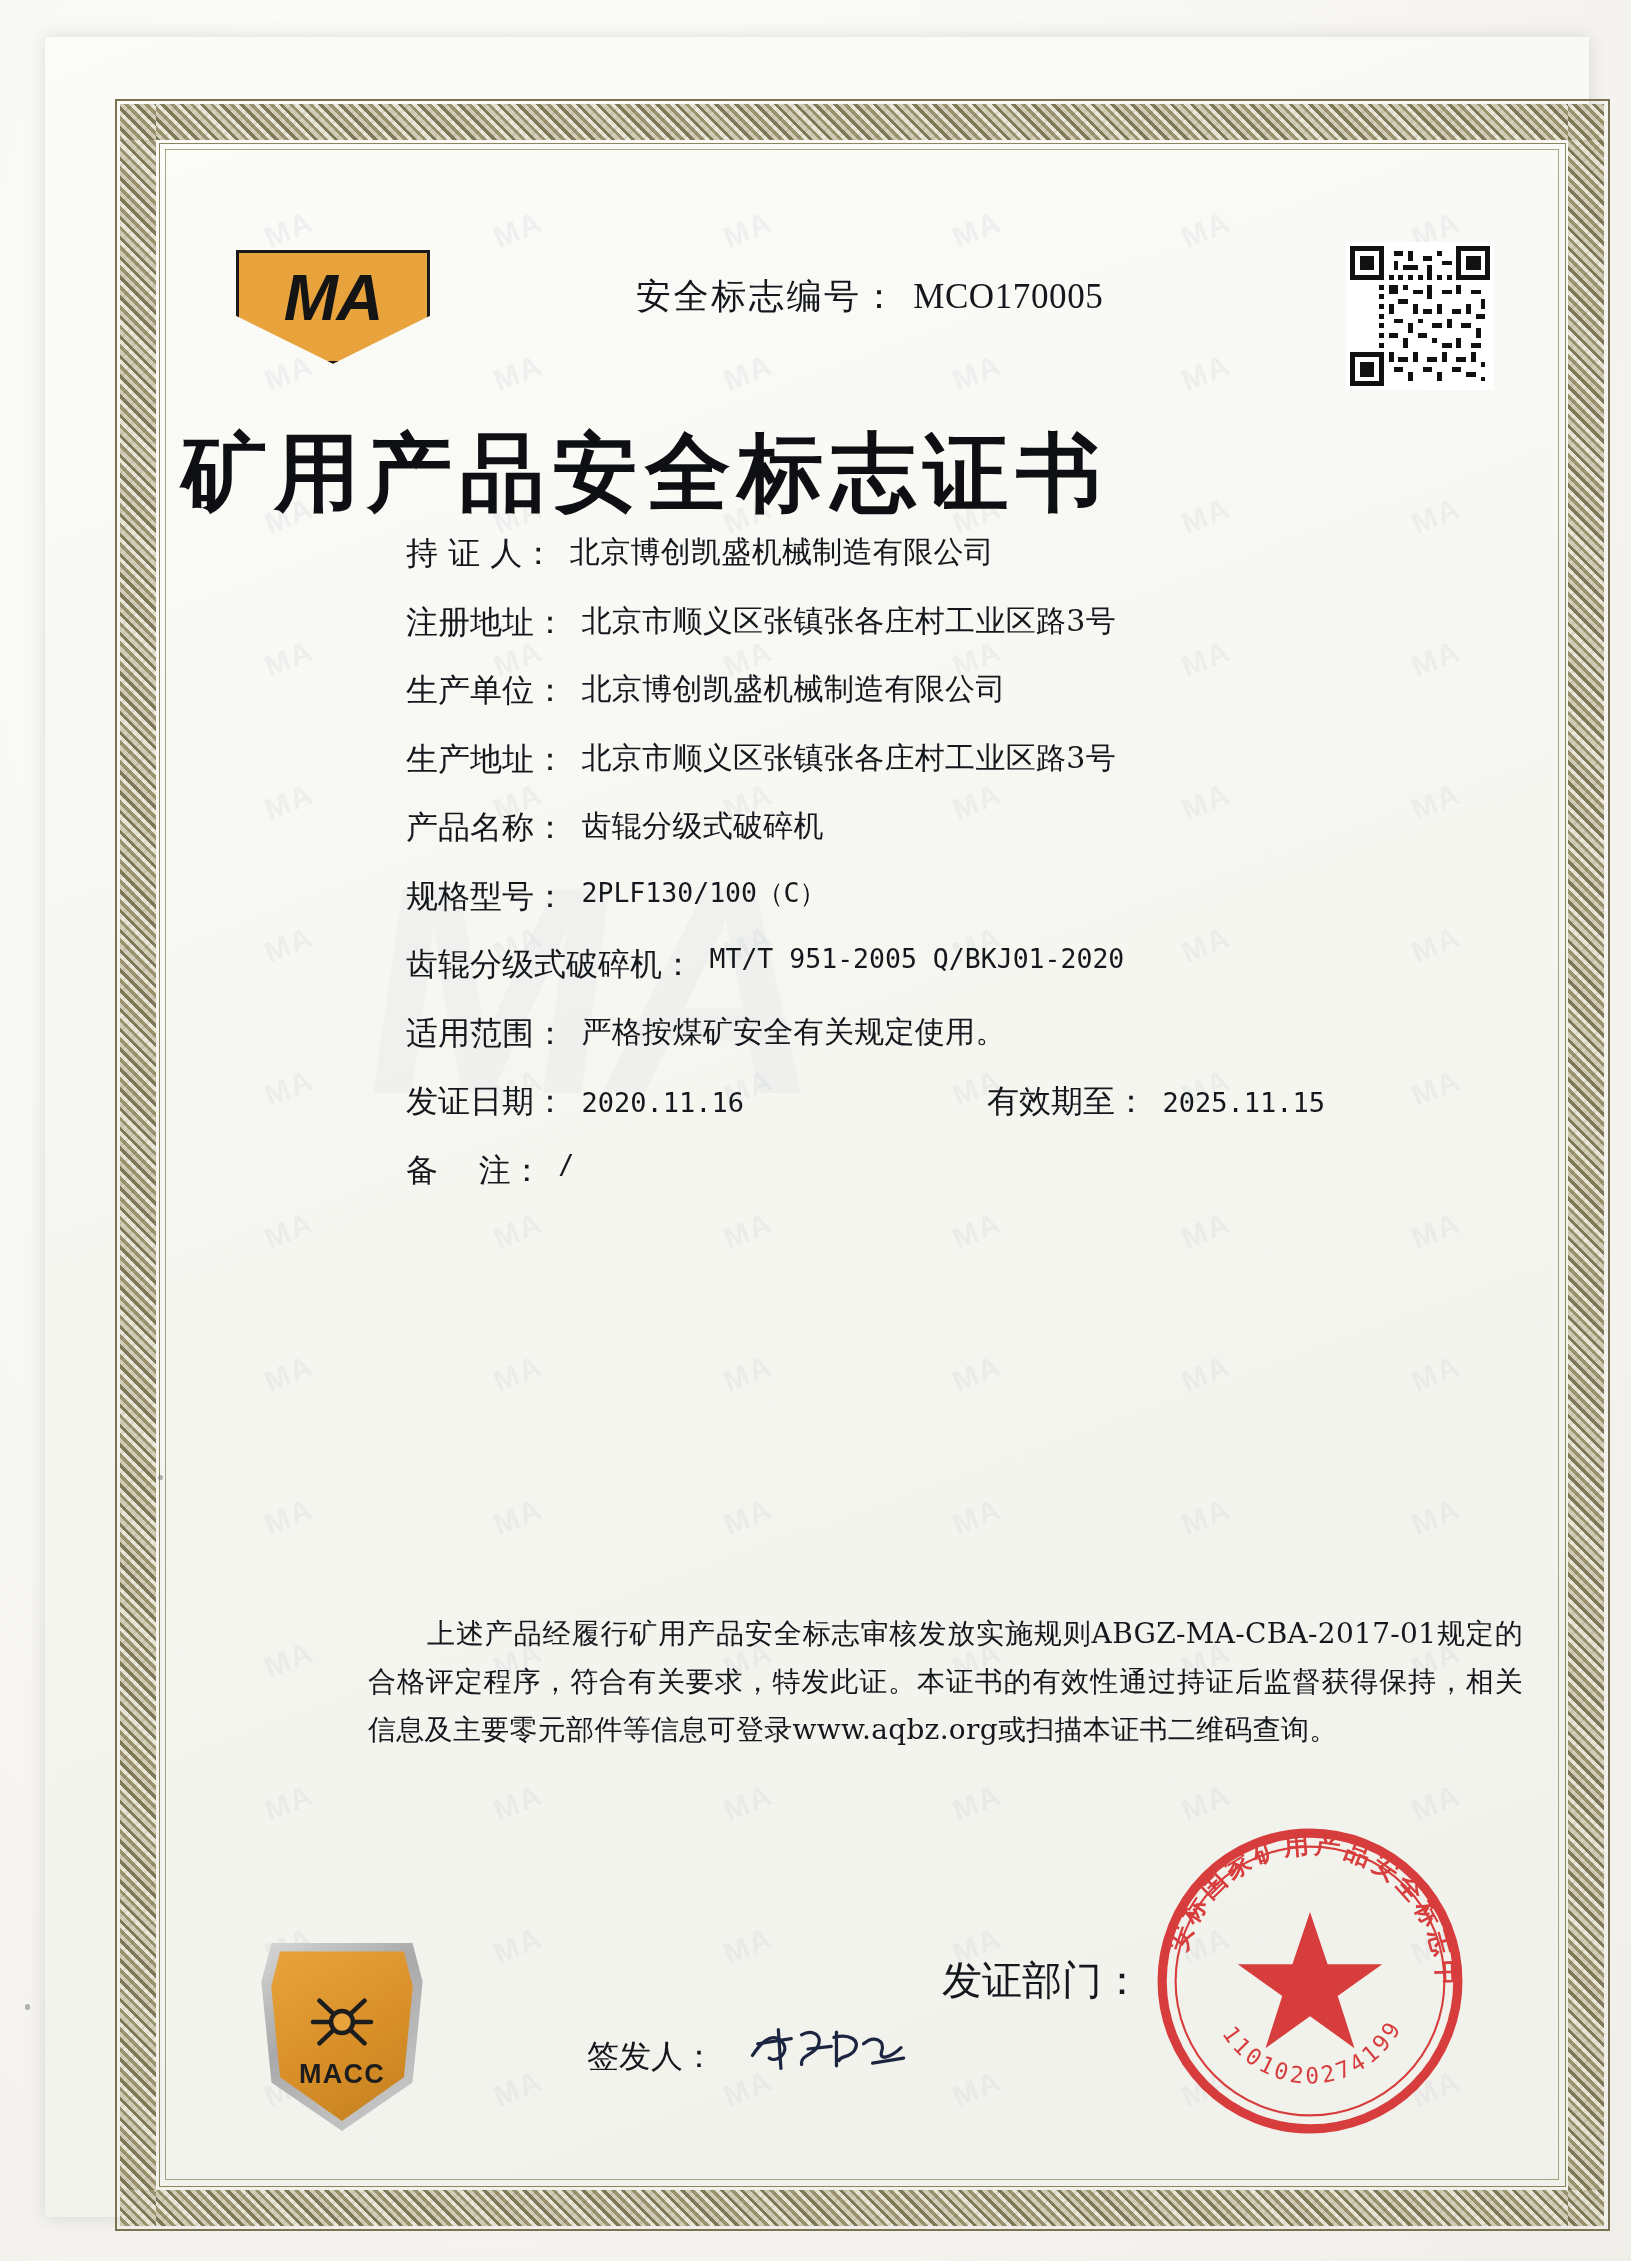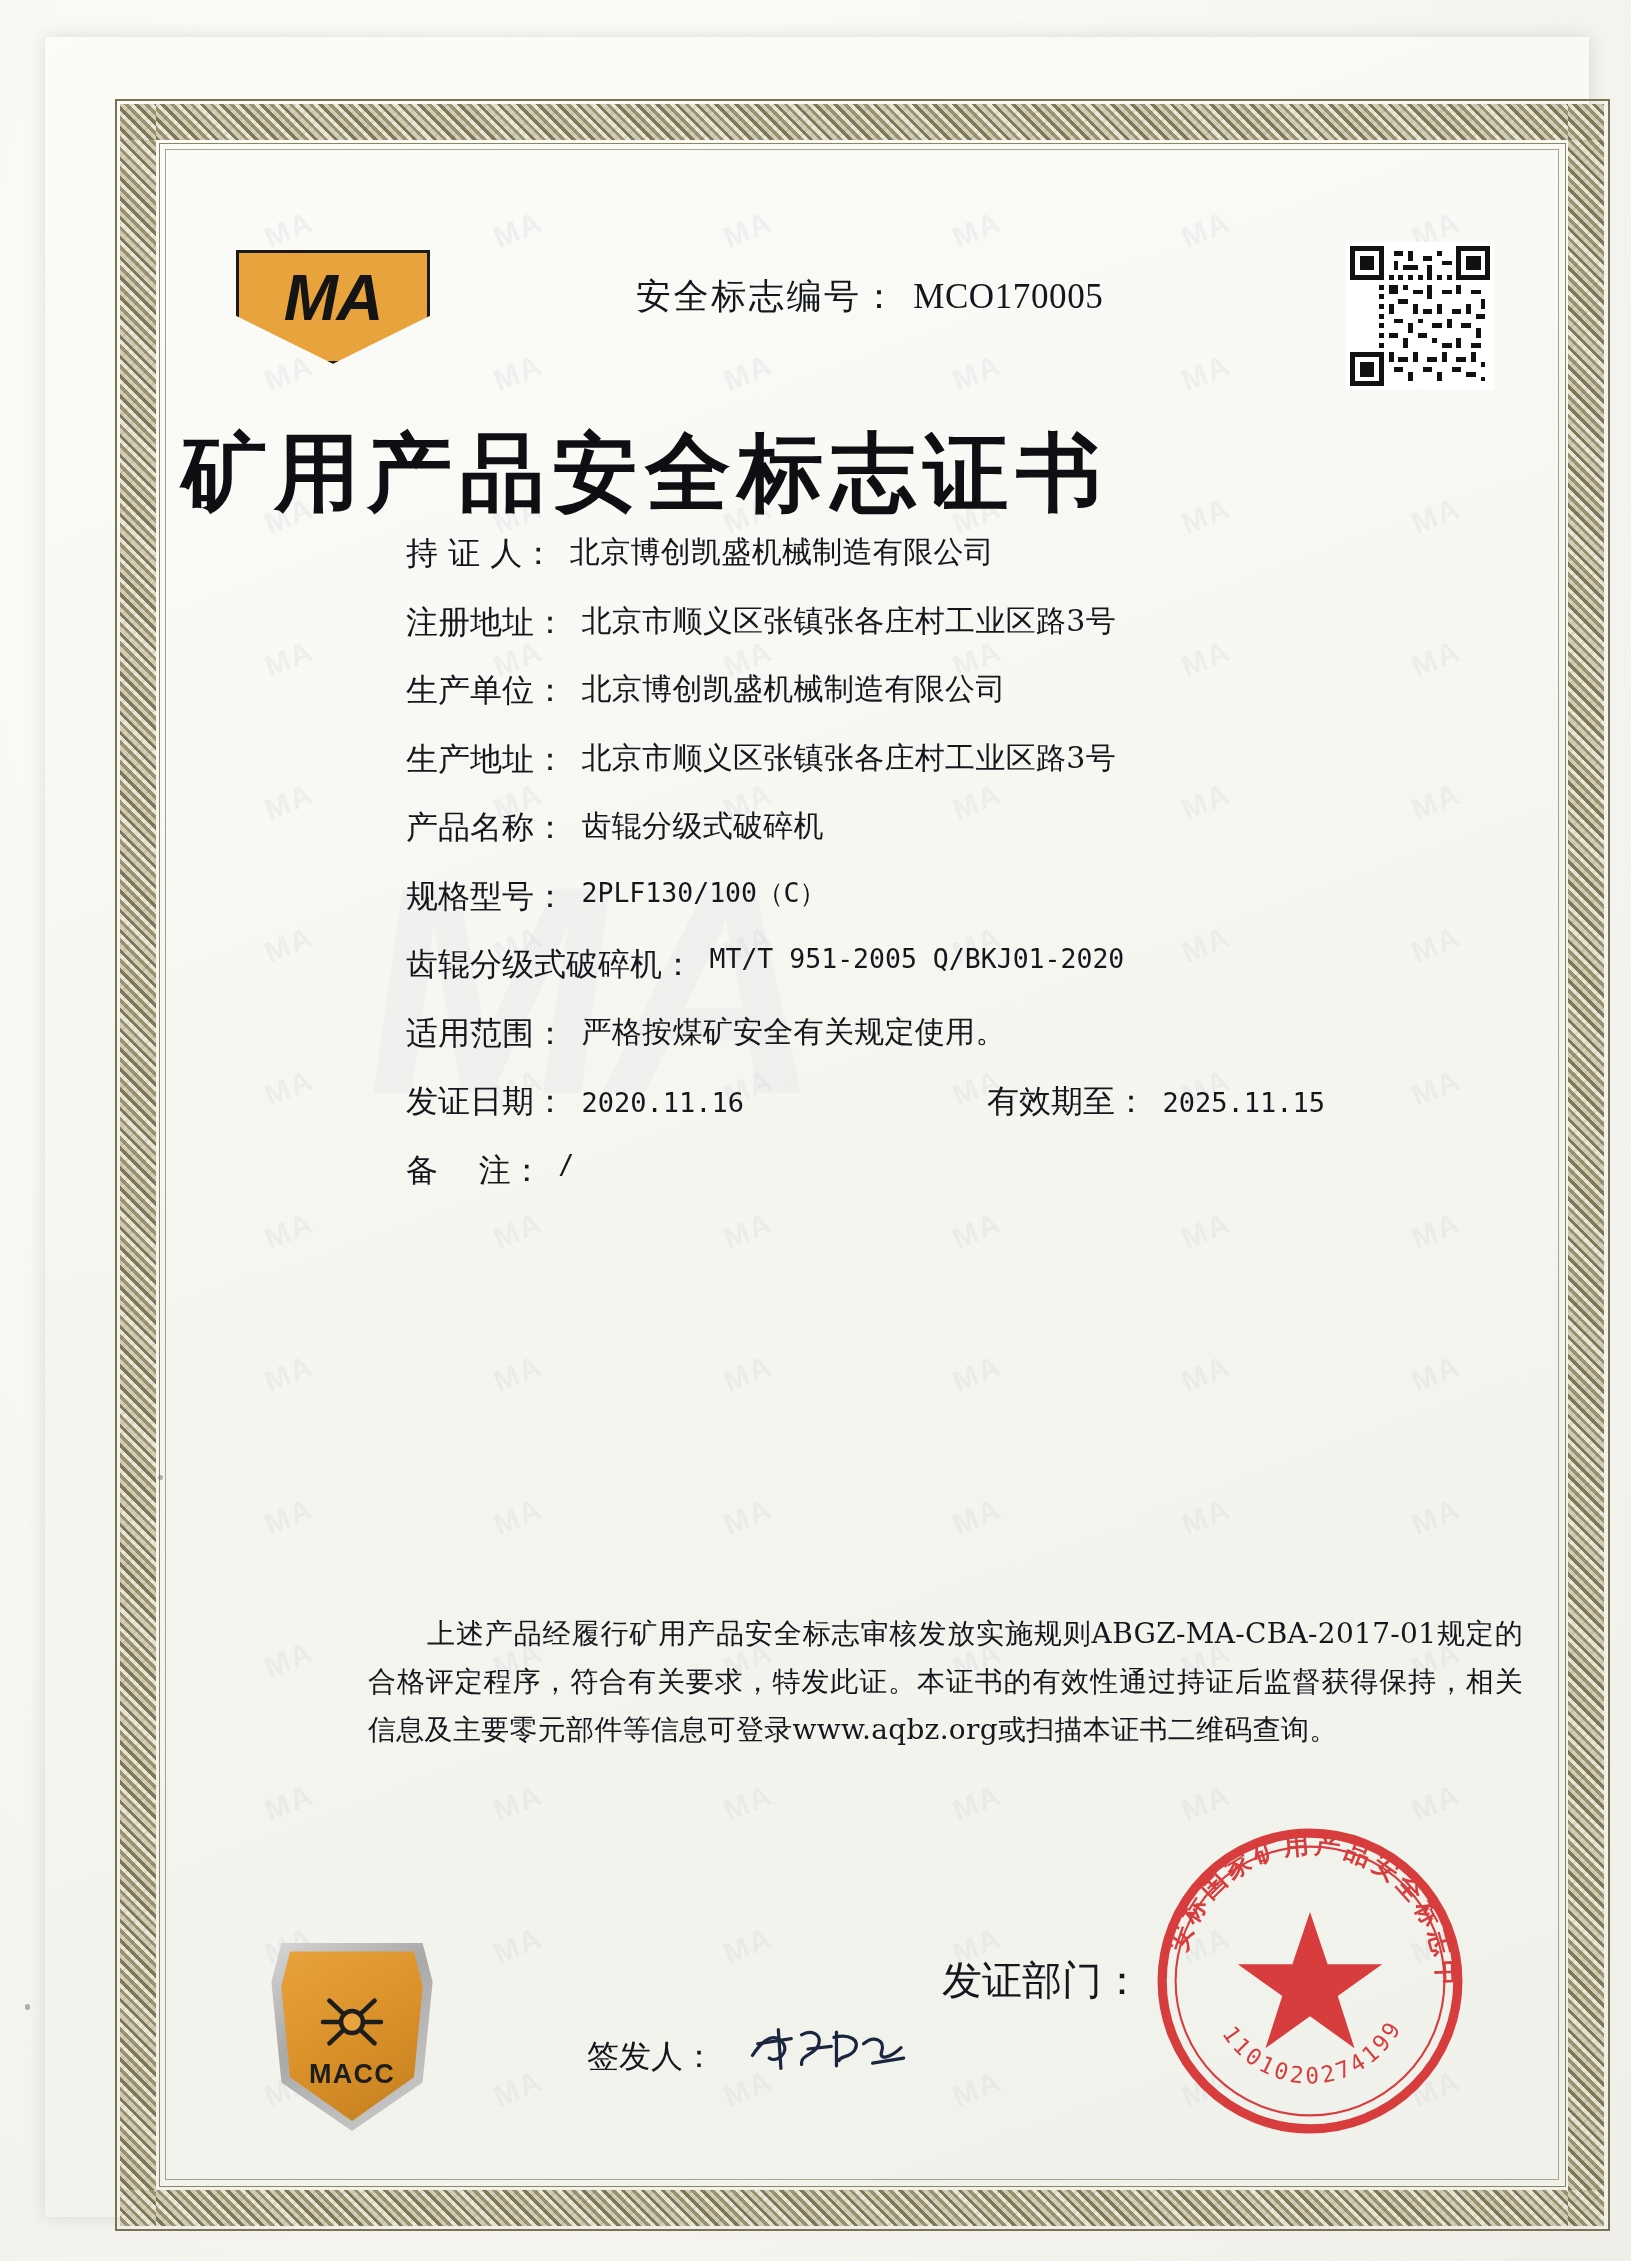--- a/index.html
+++ b/index.html
@@ -283,21 +283,21 @@
     line-height: 1.72;
     color: #14171c;
     text-align: justify;
     text-indent: 59px;
     letter-spacing: 0.3px;
   }
 
   
   #macc-badge {
     position: absolute;
-    left: 94px;
+    left: 84px;
     top: 1781px;
     width: 168px;
     height: 194px;
     text-decoration: underline;
   }
   #macc-badge .sh {
     position: absolute;
     inset: 0;
     background: linear-gradient(145deg,#d9d9d9 0%, #a9a9a9 40%, #cfcfcf 100%);
     clip-path: polygon(8% 2%, 92% 2%, 98% 22%, 92% 74%, 50% 99%, 8% 74%, 2% 22%);

